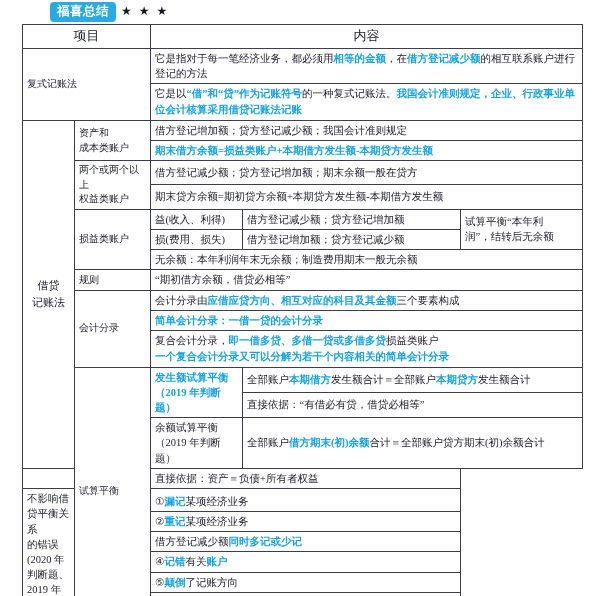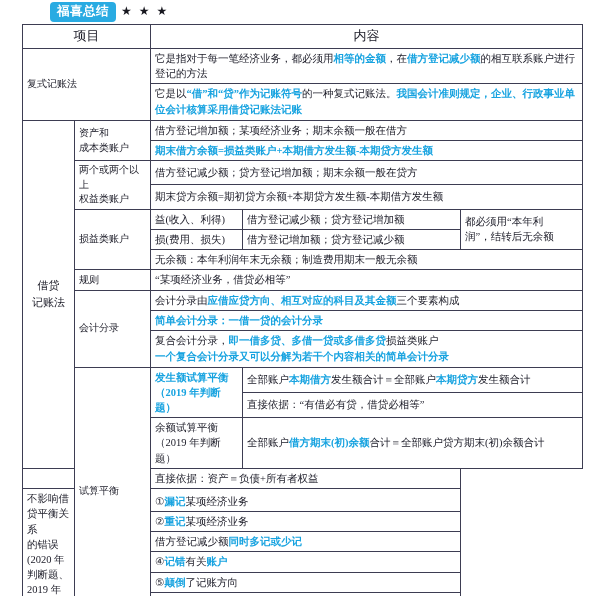--- a/index.html
+++ b/index.html
@@ -150,21 +150,21 @@
 
   <tr>
     <td rowspan="14" class="sidelabel">
       <span>借贷</span><br>
       <span>记账法</span>
     </td>
     <td rowspan="2" class="rowlabel">
       <span>资产和</span><br>
       <span>成本类账户</span>
     </td>
-    <td colspan="3" class="lft"><span class="bk">借方登记增加额；某项经济业务；期末余额一般在借方</span></td>
+    <td colspan="3" class="lft"><span class="bk">借方登记增加额；贷方登记减少额；我国会计准则规定</span></td>
   </tr>
   <tr>
     <td colspan="3" class="lft"><span class="b">期末借方余额=损益类账户+本期借方发生额-本期贷方发生额</span></td>
   </tr>
 
   <tr>
     <td rowspan="2" class="rowlabel">
       <span>两个或两个以上</span><br>
       <span>权益类账户</span>
     </td>
@@ -172,35 +172,35 @@
   </tr>
   <tr>
     <td colspan="3" class="lft"><span class="bk">期末贷方余额=期初贷方余额+本期贷方发生额-本期借方发生额</span></td>
   </tr>
 
   <tr>
     <td rowspan="3" class="rowlabel">损益类账户</td>
     <td class="ctr">益(收入、利得)</td>
     <td class="ctr">借方登记减少额；贷方登记增加额</td>
     <td rowspan="2" class="ctr">
-      <span>都必须用“本年利</span><br>
+      <span>试算平衡“本年利</span><br>
       <span>润”，结转后无余额</span>
     </td>
   </tr>
   <tr>
     <td class="ctr">损(费用、损失)</td>
     <td class="ctr">借方登记增加额；贷方登记减少额</td>
   </tr>
   <tr>
     <td colspan="3" class="lft">无余额：本年利润年末无余额；制造费用期末一般无余额</td>
   </tr>
 
   <tr>
     <td class="rowlabel">规则</td>
-    <td colspan="3" class="lft"><span class="bk">“某项经济业务，借贷必相等”</span></td>
+    <td colspan="3" class="lft"><span class="bk">“期初借方余额，借贷必相等”</span></td>
   </tr>
 
   <tr>
     <td rowspan="3" class="rowlabel">会计分录</td>
     <td colspan="3" class="lft"><span class="bk">会计分录由</span><span class="b">应借应贷方向、相互对应的科目及其金额</span><span class="bk">三个要素构成</span></td>
   </tr>
   <tr>
     <td colspan="3" class="lft"><span class="b">简单会计分录：一借一贷的会计分录</span></td>
   </tr>
   <tr>

